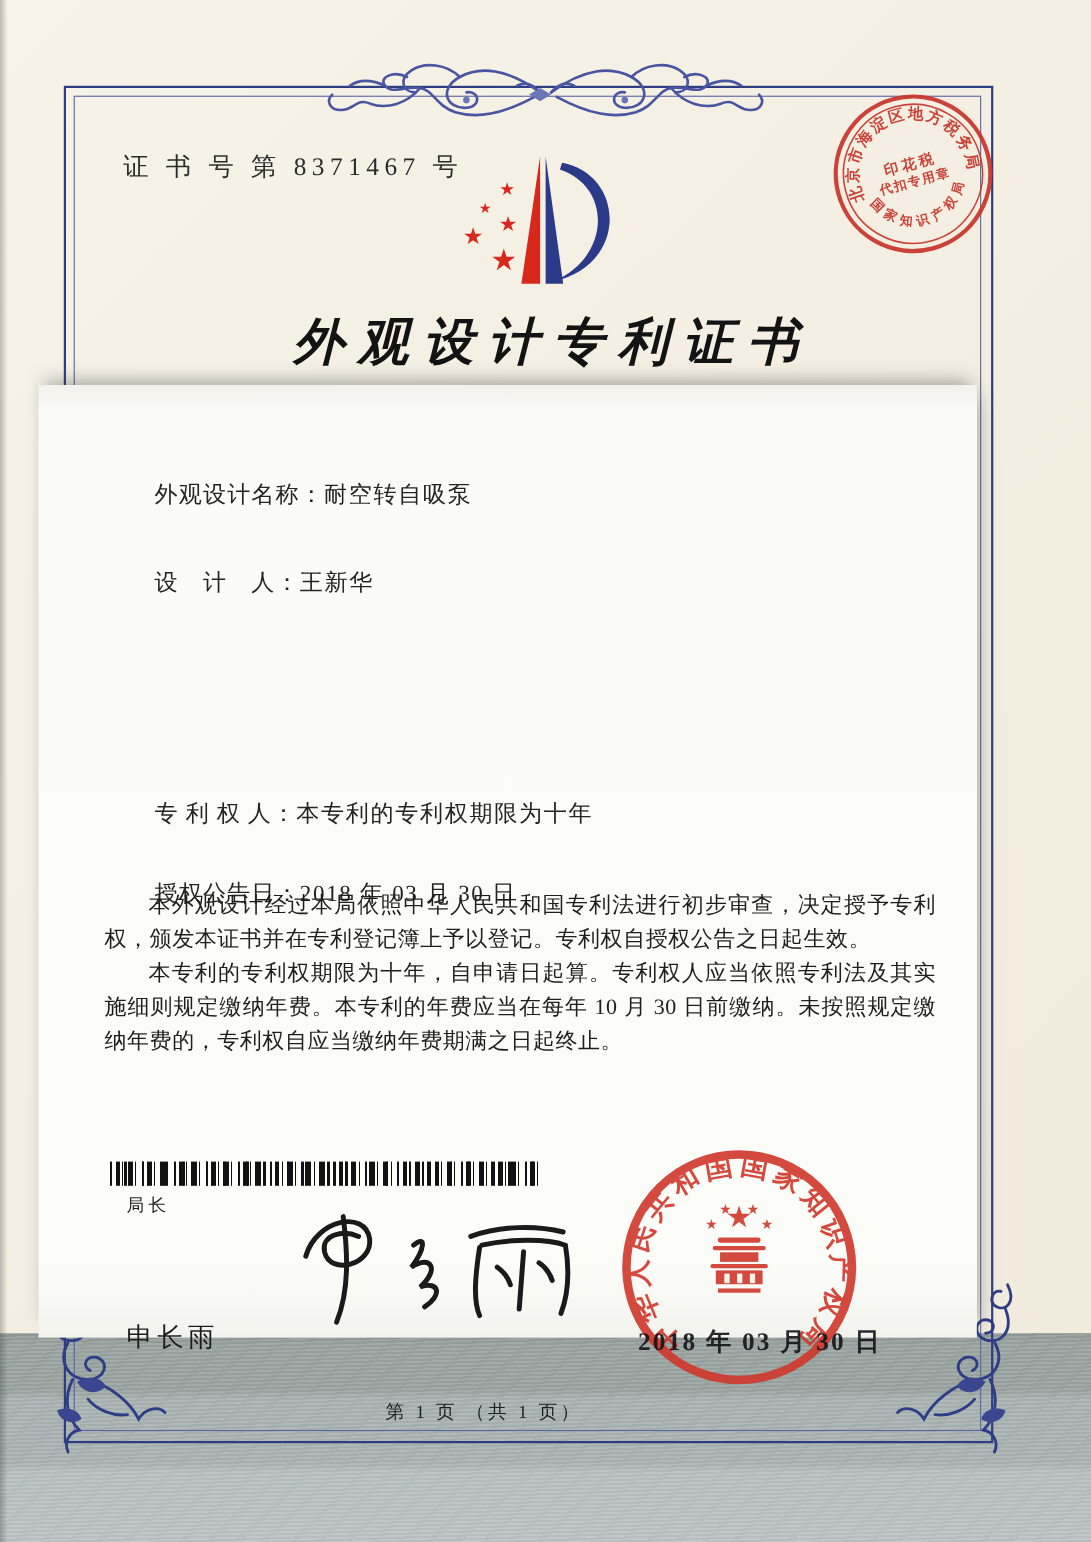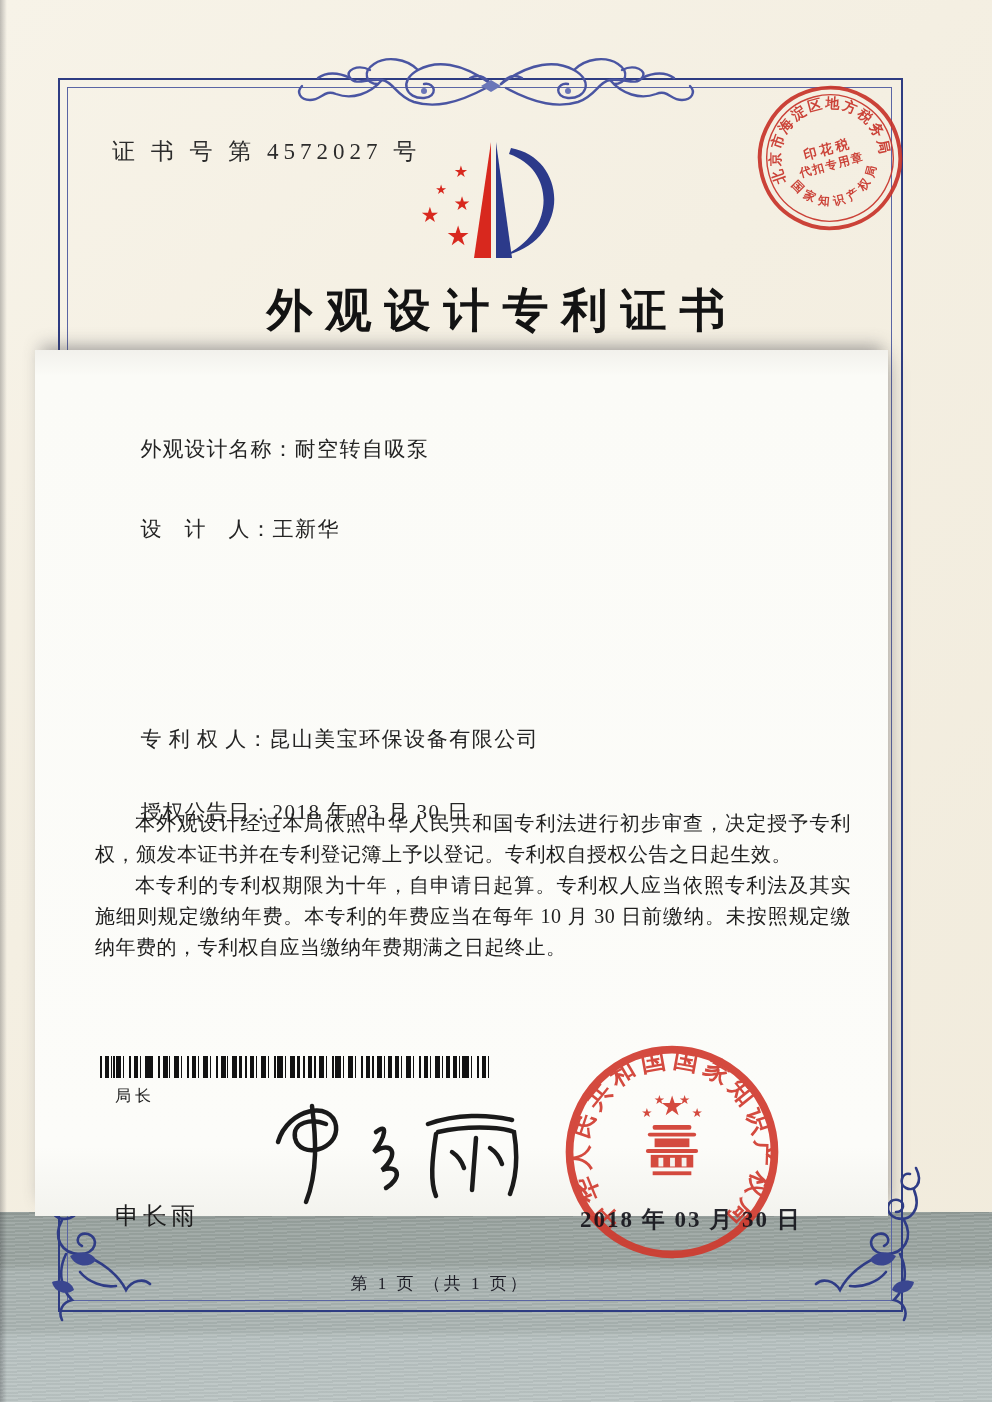--- a/index.html
+++ b/index.html
@@ -17,21 +17,21 @@
   .frame-outer{position:absolute;left:58px;top:78px;width:841px;height:1230px;border:2.5px solid #2e3c82;z-index:2;}
   .frame-inner{position:absolute;left:67px;top:87px;width:823px;height:1212px;border:1px solid #5a65a4;z-index:2;}
   .ornament{position:absolute;z-index:3;}
   .corner-right{transform:scaleX(-1);}
   .left-edge-shadow{position:absolute;left:0;top:0;width:7px;height:1402px;z-index:8;
     background:linear-gradient(90deg,rgba(40,40,45,.28),rgba(40,40,45,0));}
   
   .cert-number{position:absolute;left:112px;top:136px;z-index:3;font-size:23px;letter-spacing:5px;color:#2c2c2c;}
   .logo{position:absolute;left:415px;top:130px;z-index:3;}
   .doc-title{position:absolute;left:0;top:280px;width:992px;text-align:center;z-index:3;
-    font-size:46px;font-weight:700;letter-spacing:13px;color:#131313;text-indent:13px;}
+    font-size:46px;font-weight:700;letter-spacing:13px;color:#131313;text-indent:13px;font-style:italic;}
   .tax-stamp{position:absolute;left:752px;top:80px;z-index:3;opacity:.92;}
   
   .white-page{position:absolute;left:35px;top:350px;width:853px;height:866px;z-index:4;
     background:linear-gradient(180deg,#f2f1ec 0px,#fbfbf7 26px,#fcfcf9 92%,#f3f3ee 100%);
     box-shadow:0 -10px 16px -6px rgba(70,70,80,.45),14px 0 18px -12px rgba(70,70,80,.30);}
   .field{position:absolute;left:68px;font-size:21px;color:#242424;white-space:pre-wrap;letter-spacing:1px;}
   .field .value{letter-spacing:1.5px;}
   .paragraphs{position:absolute;left:60px;top:458px;width:756px;font-size:20px;line-height:31px;
     color:#1e1e1e;text-align:justify;letter-spacing:.5px;}
   .paragraphs p{margin:0;text-indent:2em;}
@@ -101,21 +101,21 @@
       <path d="M58,92 C78,98 96,112 104,128 C110,118 122,116 128,122"></path>
       <path d="M44,92 C36,108 38,126 50,138 C40,140 36,150 40,158"></path>
       <path d="M58,110 C66,120 82,126 94,124"></path>
     </g>
     <g fill="#3a4690">
       <path d="M48,94 C58,88 70,90 74,98 C68,106 54,106 48,94 z"></path>
       <path d="M30,120 C40,116 50,120 52,128 C44,134 32,130 30,120 z"></path>
     </g>
   </svg>
 
-  <div class="cert-number">证 书 号 第 4572027 号</div>
+  <div class="cert-number">证 书 号 第 8371467 号</div>
 
   <svg class="logo" width="175" height="155" viewBox="0 0 175 155">
     <g fill="#d8281e" font-family="DejaVu Sans, sans-serif">
       <text x="46" y="47" font-size="16" text-anchor="middle">★</text>
       <text x="26" y="64" font-size="13" text-anchor="middle">★</text>
       <text x="47" y="80" font-size="19" text-anchor="middle">★</text>
       <text x="15" y="92" font-size="21" text-anchor="middle">★</text>
       <text x="43" y="115" font-size="27" text-anchor="middle">★</text>
     </g>
     <path d="M76,12 L76,128 L59,128 Z" fill="#d8281e"></path>
@@ -146,21 +146,21 @@
 
   <div class="white-page">
 
     <div class="field" style="top:60px;">
       <span class="label">外观设计名称：</span><span class="value">耐空转自吸泵</span>
     </div>
     <div class="field" style="top:140px;">
       <span class="label">设　计　人：</span><span class="value">王新华</span>
     </div>
     <div class="field" style="top:350px;">
-      <span class="label">专 利 权 人：</span><span class="value">昆山美宝环保设备有限公司</span>
+      <span class="label">专 利 权 人：</span><span class="value">本专利的专利权期限为十年</span>
     </div>
     <div class="field" style="top:423px;">
       <span class="label">授权公告日：</span><span class="value">2018 年 03 月 30 日</span>
     </div>
 
     <div class="paragraphs">
       <p>本外观设计经过本局依照中华人民共和国专利法进行初步审查，决定授予专利权，颁发本证书并在专利登记簿上予以登记。专利权自授权公告之日起生效。</p>
       <p>本专利的专利权期限为十年，自申请日起算。专利权人应当依照专利法及其实施细则规定缴纳年费。本专利的年费应当在每年 10 月 30 日前缴纳。未按照规定缴纳年费的，专利权自应当缴纳年费期满之日起终止。</p>
     </div>
 

